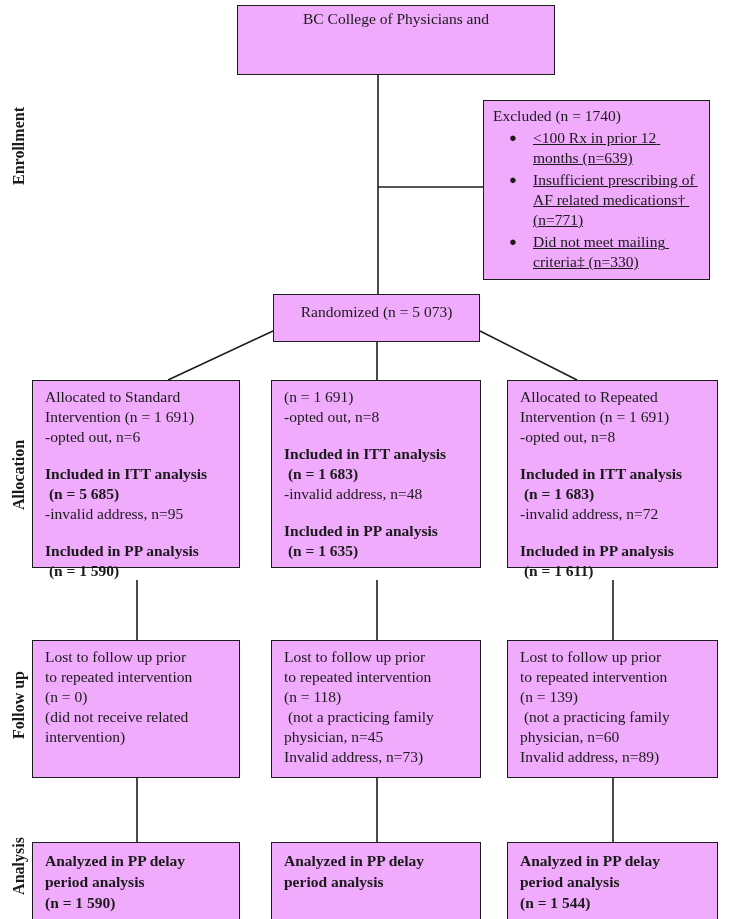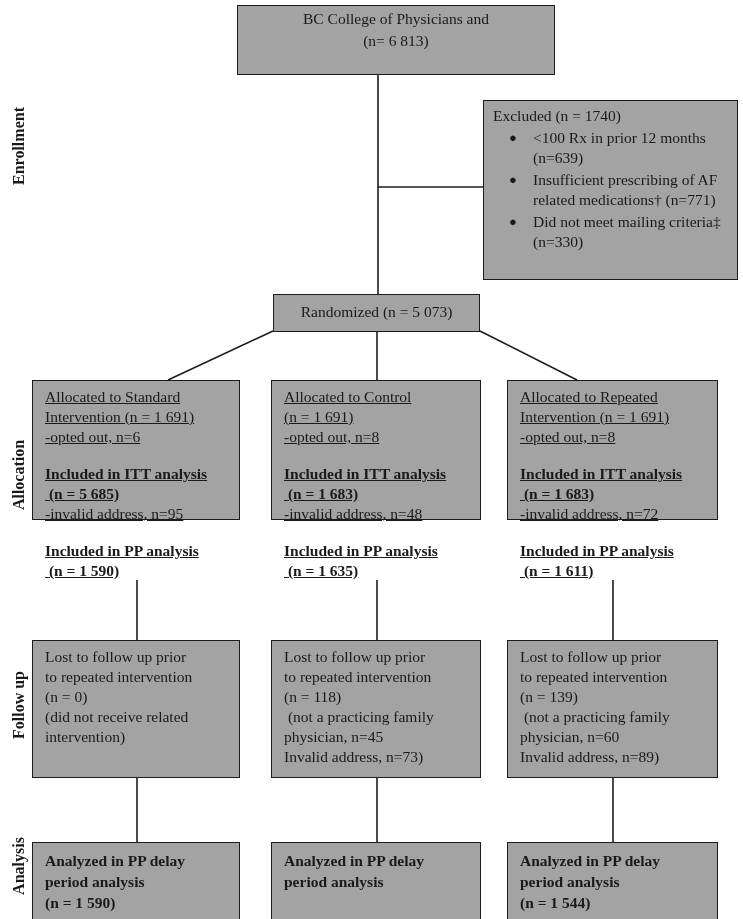--- a/index.html
+++ b/index.html
@@ -19,57 +19,58 @@
   .connectors {
     position: absolute;
     left: 0; top: 0;
     width: 743px; height: 919px;
     pointer-events: none;
   }
   .bx {
     position: absolute;
     box-sizing: border-box;
     border: 1.6px solid #1c1c1c;
-    background: #a3a3a3;
+    background: #f0abfc;
     font-size: 15.5px;
     line-height: 20px;
   }
   .bx .line { white-space: pre-wrap; }
   .center-text { text-align: center; }
   .pad { padding: 6px 10px 4px 12px; }
   .b { font-weight: bold; }
   .gap { margin-top: 17px; }
 
   .eligible {
     left: 237px; top: 5px; width: 318px; height: 70px;
     line-height: 22px; padding-top: 2px;
   }
   .excluded {
-    left: 483px; top: 100px; width: 255px; height: 180px;
+    left: 483px; top: 100px; width: 227px; height: 180px;
     padding: 5px 6px 4px 9px;
   }
   .excluded .bullet-row {
     display: flex;
     margin-top: 2px;
   }
   .excluded .bullet-glyph {
     width: 40px;
     flex: 0 0 40px;
     text-align: center;
     font-size: 13px;
   }
   .excluded .bullet-text {
     flex: 1 1 auto;
     max-width: 196px;
+    text-decoration: underline;
   }
   .randomized {
-    left: 273px; top: 294px; width: 207px; height: 38px;
+    left: 273px; top: 294px; width: 207px; height: 48px;
     line-height: 34px;
   }
-  .row-alloc { top: 380px; height: 140px; text-decoration: underline; }
+  .row-alloc { top: 380px; height: 188px; }
   .row-follow { top: 640px; height: 138px; }
   .row-analysis { top: 842px; height: 95px; }
   .col-a { left: 32px;  width: 208px; }
   .col-b { left: 271px; width: 210px; }
   .col-c { left: 507px; width: 211px; }
   .row-analysis.pad { padding-top: 7px; line-height: 21px; }
 
   .stage-label {
     position: absolute;
     font-weight: bold;
@@ -103,21 +104,20 @@
     </g>
   </svg>
 
   <div class="stage-label stage-enrollment">Enrollment</div>
   <div class="stage-label stage-allocation">Allocation</div>
   <div class="stage-label stage-followup">Follow up</div>
   <div class="stage-label stage-analysis">Analysis</div>
 
   <div class="bx eligible center-text">
     <div class="line">BC College of Physicians and</div>
-    <div class="line">(n= 6 813)</div>
   </div>
 
   <div class="bx excluded">
     <div class="line">Excluded (n = 1740)</div>
     <div class="bullet-row">
       <span class="bullet-glyph">●</span>
       <span class="bullet-text line">&lt;100 Rx in prior 12 months (n=639)</span>
     </div>
     <div class="bullet-row">
       <span class="bullet-glyph">●</span>
@@ -138,21 +138,20 @@
     <div class="line">Intervention (n = 1 691)</div>
     <div class="line">-opted out, n=6</div>
     <div class="line b gap">Included in ITT analysis</div>
     <div class="line b"> (n = 5 685)</div>
     <div class="line">-invalid address, n=95</div>
     <div class="line b gap">Included in PP analysis</div>
     <div class="line b"> (n = 1 590)</div>
   </div>
 
   <div class="bx row-alloc col-b pad">
-    <div class="line">Allocated to Control</div>
     <div class="line">(n = 1 691)</div>
     <div class="line">-opted out, n=8</div>
     <div class="line b gap">Included in ITT analysis</div>
     <div class="line b"> (n = 1 683)</div>
     <div class="line">-invalid address, n=48</div>
     <div class="line b gap">Included in PP analysis</div>
     <div class="line b"> (n = 1 635)</div>
   </div>
 
   <div class="bx row-alloc col-c pad">

